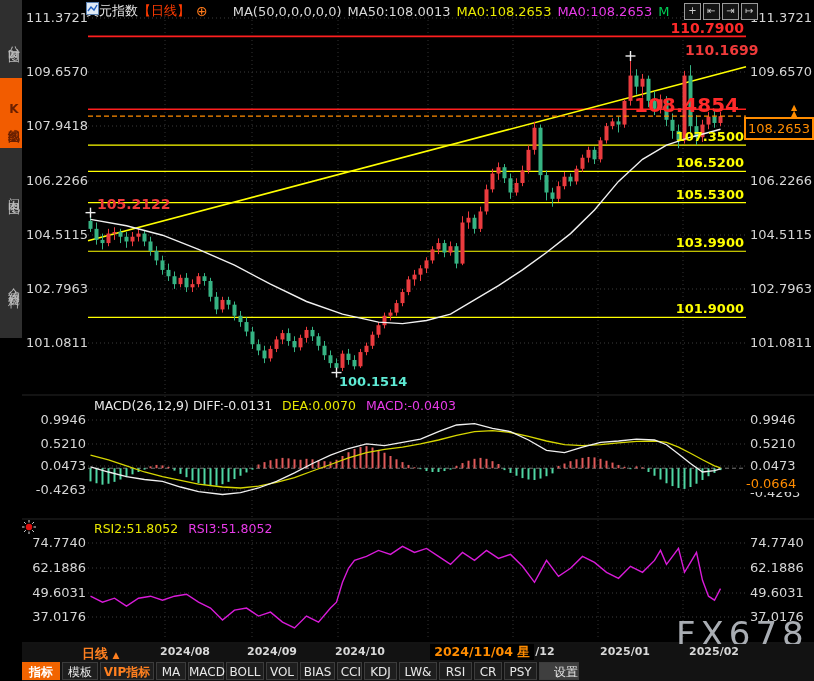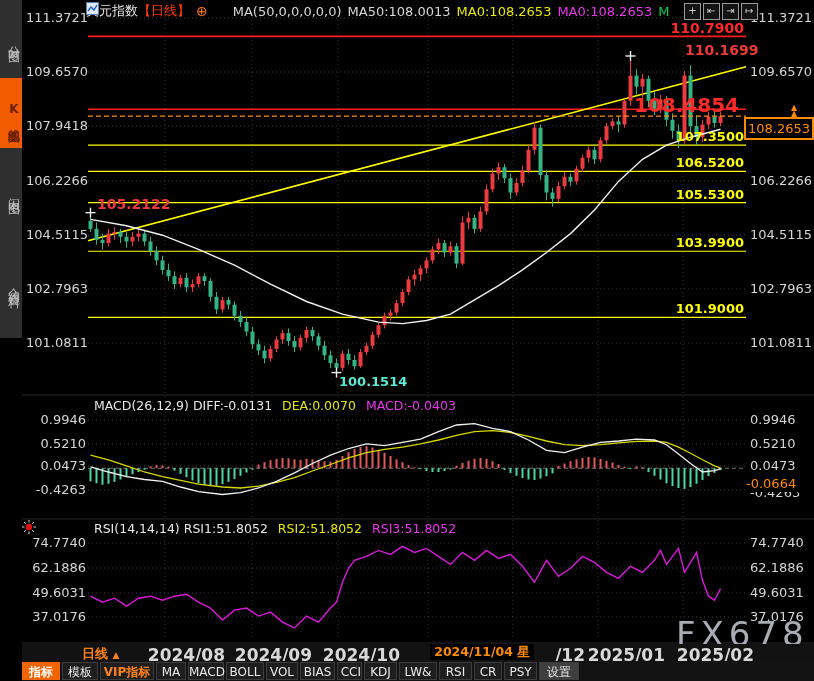--- a/index.html
+++ b/index.html
@@ -20,31 +20,31 @@
   .ann{position:absolute;font-weight:bold;white-space:nowrap;z-index:4;}
   #price-tag{position:absolute;left:744px;width:66px;height:19px;background:#000;border:2px solid #ff8c00;
              color:#ff8c00;font-size:13px;line-height:19px;text-align:center;z-index:6;}
   #price-arrows{position:absolute;left:787px;width:14px;color:#ff8c00;font-size:8px;line-height:6px;
                 text-align:center;z-index:7;}
   #macd-tag{position:absolute;left:746px;width:64px;height:16px;background:#000;color:#ff8c00;
             font-size:13px;line-height:16px;z-index:6;}
   .pane-hdr{position:absolute;left:94px;height:15px;display:flex;gap:10px;font-size:12.5px;
             white-space:nowrap;z-index:5;}
   #datestrip{position:absolute;left:22px;right:0;top:644px;height:16px;background:#121212;z-index:5;}
-  .date-lbl{position:absolute;top:1px;font-size:17px;color:#d8d8d8;font-weight:bold;text-align:right;width:80px;}
+  .date-lbl{position:absolute;top:1px;font-size:11px;color:#d8d8d8;font-weight:bold;text-align:center;width:80px;}
   #date-hl{position:absolute;top:0px;height:16px;background:#000;color:#ff8c00;font-size:12.5px;
            font-weight:bold;text-align:center;line-height:16px;z-index:6;}
   #period{position:absolute;left:82px;top:645px;color:#ff8020;font-size:13px;font-weight:bold;z-index:7;cursor:pointer;}
   #toolbar{position:absolute;left:22px;top:661px;height:20px;right:0;background:#131313;display:flex;
            align-items:center;z-index:7;}
   .tb-item{height:18px;line-height:18px;text-align:center;font-size:12px;color:#e8e8e8;background:#1e1e1e;
            border:1px solid #3c3c3c;margin-right:2px;box-sizing:border-box;cursor:pointer;white-space:nowrap;}
   .tb-item.active{background:#f26400;border-color:#f26400;color:#fff;font-weight:bold;}
   .tb-item.vip{color:#ff8020;font-weight:bold;}
-  .tb-item.settings{background:#3f3f3f;}
+  .tb-item.settings{background:#3f3f3f;text-align:right;}
   #watermark{position:absolute;left:676px;top:614px;font-size:34px;color:#a9adb3;letter-spacing:5px;
              z-index:4;font-weight:normal;}
   svg{position:absolute;left:0;top:0;z-index:1;}
 </style>
 </head>
 <body>
 
 <div id="root">
   <svg id="cv" width="814" height="681">
       <line x1="165" y1="12" x2="165" y2="640" stroke="#333" stroke-dasharray="1,3"></line>
@@ -450,21 +450,20 @@
   <div id="price-tag" style="top: 117.175px;">108.2653</div>
   <div id="price-arrows" style="top: 105.175px;">▲<br>▲</div>
   <div id="macd-tag" style="top: 476px;">-0.0664</div>
 
   <div class="pane-hdr" id="macd-hdr" style="top:398px;">
       <span style="color: rgb(232, 232, 232);">MACD(26,12,9) DIFF:-0.0131</span>
       <span style="color: rgb(230, 230, 0);">DEA:0.0070</span>
       <span style="color: rgb(232, 59, 232);">MACD:-0.0403</span>
     </div>
   <div class="pane-hdr" id="rsi-hdr" style="top:521px;">
-      <span style="color: rgb(232, 232, 232);">RSI(14,14,14) RSI1:51.8052</span>
       <span style="color: rgb(230, 230, 0);">RSI2:51.8052</span>
       <span style="color: rgb(232, 59, 232);">RSI3:51.8052</span>
     </div>
 
   <div id="watermark">FX678</div>
 
   <div id="datestrip">
       <div class="date-lbl" style="left: 123px;">2024/08</div>
       <div class="date-lbl" style="left: 210px;">2024/09</div>
       <div class="date-lbl" style="left: 298px;">2024/10</div>

